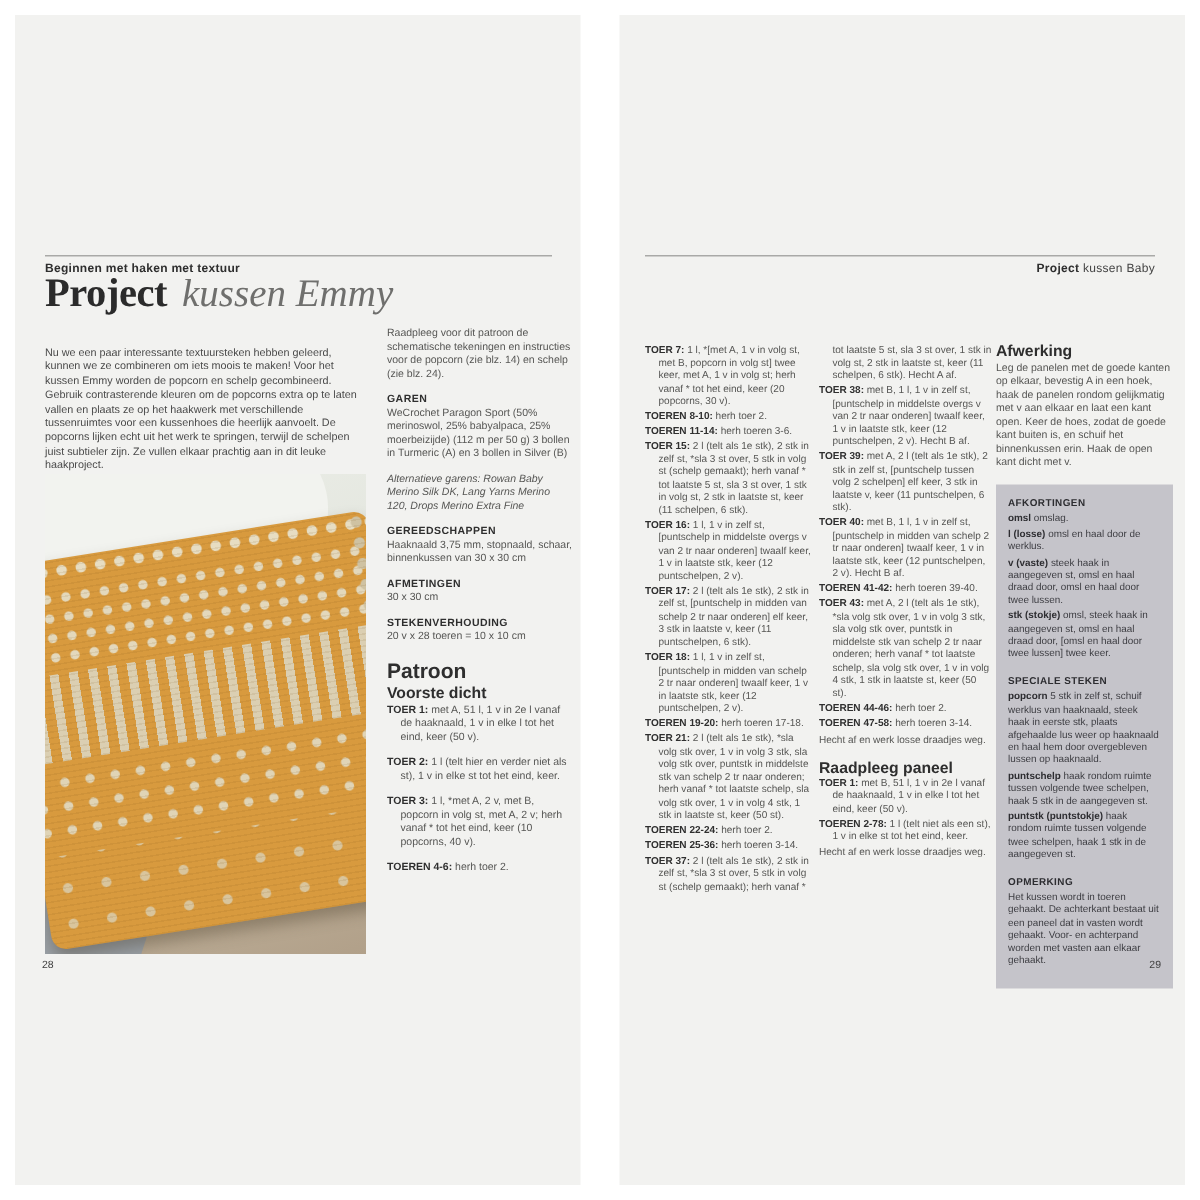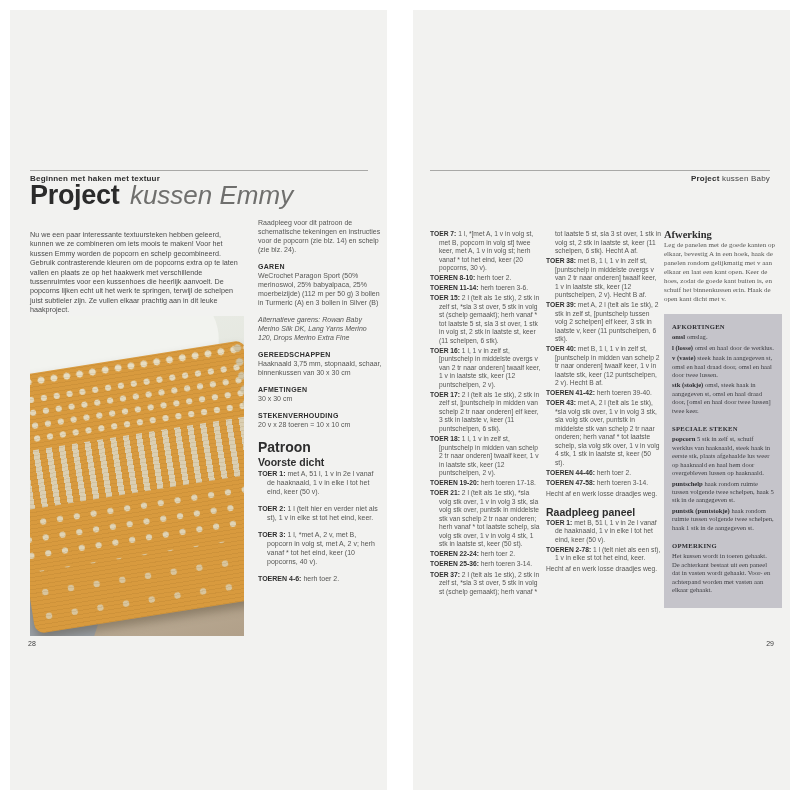--- a/index.html
+++ b/index.html
@@ -8,21 +8,21 @@
     font-family:"Liberation Sans", sans-serif;color:#4a4a4a;
     -webkit-font-smoothing:antialiased;
   }
   .page{position:absolute;top:10px;height:780px;width:377px;background:#f2f2f0;}
   #left-page{left:10px;}
   #right-page{left:413px;}
 
   .running-head{position:absolute;top:144px;font-size:8px;font-weight:bold;color:#2e2e2e;letter-spacing:.2px;margin-top:20px;}
   .rule{position:absolute;top:160px;height:1px;background:#a9a9a7;}
 
-  .title{position:absolute;left:20px;top:170px;white-space:nowrap;}
+  .title{position:absolute;left:20px;top:170px;white-space:nowrap;font-family:Liberation Serif, serif;}
   .title .t-bold{font-size:27px;font-weight:800;color:#2b2b2b;letter-spacing:-.3px;}
   .title .t-italic{font-size:26px;font-style:italic;font-weight:300;color:#6f6f6d;margin-left:6px;}
 
   .intro{position:absolute;left:20px;top:220px;width:213px;font-size:7.2px;line-height:9.4px;color:#58585
 6;}
 
   .infocol{position:absolute;left:248px;top:208px;width:124px;font-size:7px;line-height:9px;color:#565654;}
   .infocol p{margin:0 0 8px 0;}
   .seclabel{font-weight:bold;color:#2f2f2f;margin:0 0 1px 0;font-size:7px;letter-spacing:.3px;}
   .italic{font-style:italic;}
@@ -45,21 +45,21 @@
   .band-edge{top:196px;height:62px;background-image:radial-gradient(circle at 10px 12px,#d9cdae 3px,rgba(0,0,0,0) 3.6px);background-size:26px 24px;background-position:6px 10px;opacity:.85;}
   .fringe{position:absolute;top:0;right:0;width:16px;height:100%;background-image:radial-gradient(circle at 8px 7px,#cfc2a2 3.4px,rgba(0,0,0,0) 4px);background-size:16px 14px;}
 
   .pageno{position:absolute;top:630px;font-size:7px;color:#3f3f3f;}
   #left-page .pageno{left:18px;}
   #right-page .pageno{right:16px;}
 
   .col{position:absolute;top:220px;font-size:6.7px;line-height:8.5px;color:#565654;}
   #col1{left:17px;width:112px;}
   #col2{left:133px;width:116px;}
-  #col3{left:251px;width:118px;font-size:7px;line-height:9px;font-family:Liberation Serif, serif;}
+  #col3{left:251px;width:118px;font-size:7px;line-height:9px;}
   .step{margin:0 0 1.6px 0;padding-left:9px;text-indent:-9px;}
   .step .lbl{font-weight:bold;color:#2f2f2f;}
   .cont{margin:0 0 1.6px 0;padding-left:9px;}
   .flush{margin:2px 0 8px 0;}
   .panelblock{margin-top:10px;}
 
   .graybox{margin-top:10px;background:#c5c4ca;padding:9px 8px 12px 8px;color:#3d3d42;font-size:6.6px;line-height:8.4px;}
   .graybox .boxlabel{font-weight:bold;color:#2d2d31;margin:0 0 2px 0;letter-spacing:.3px;}
   .graybox p{margin:0 0 2px 0;}
   .graybox .gap{height:8px;}

